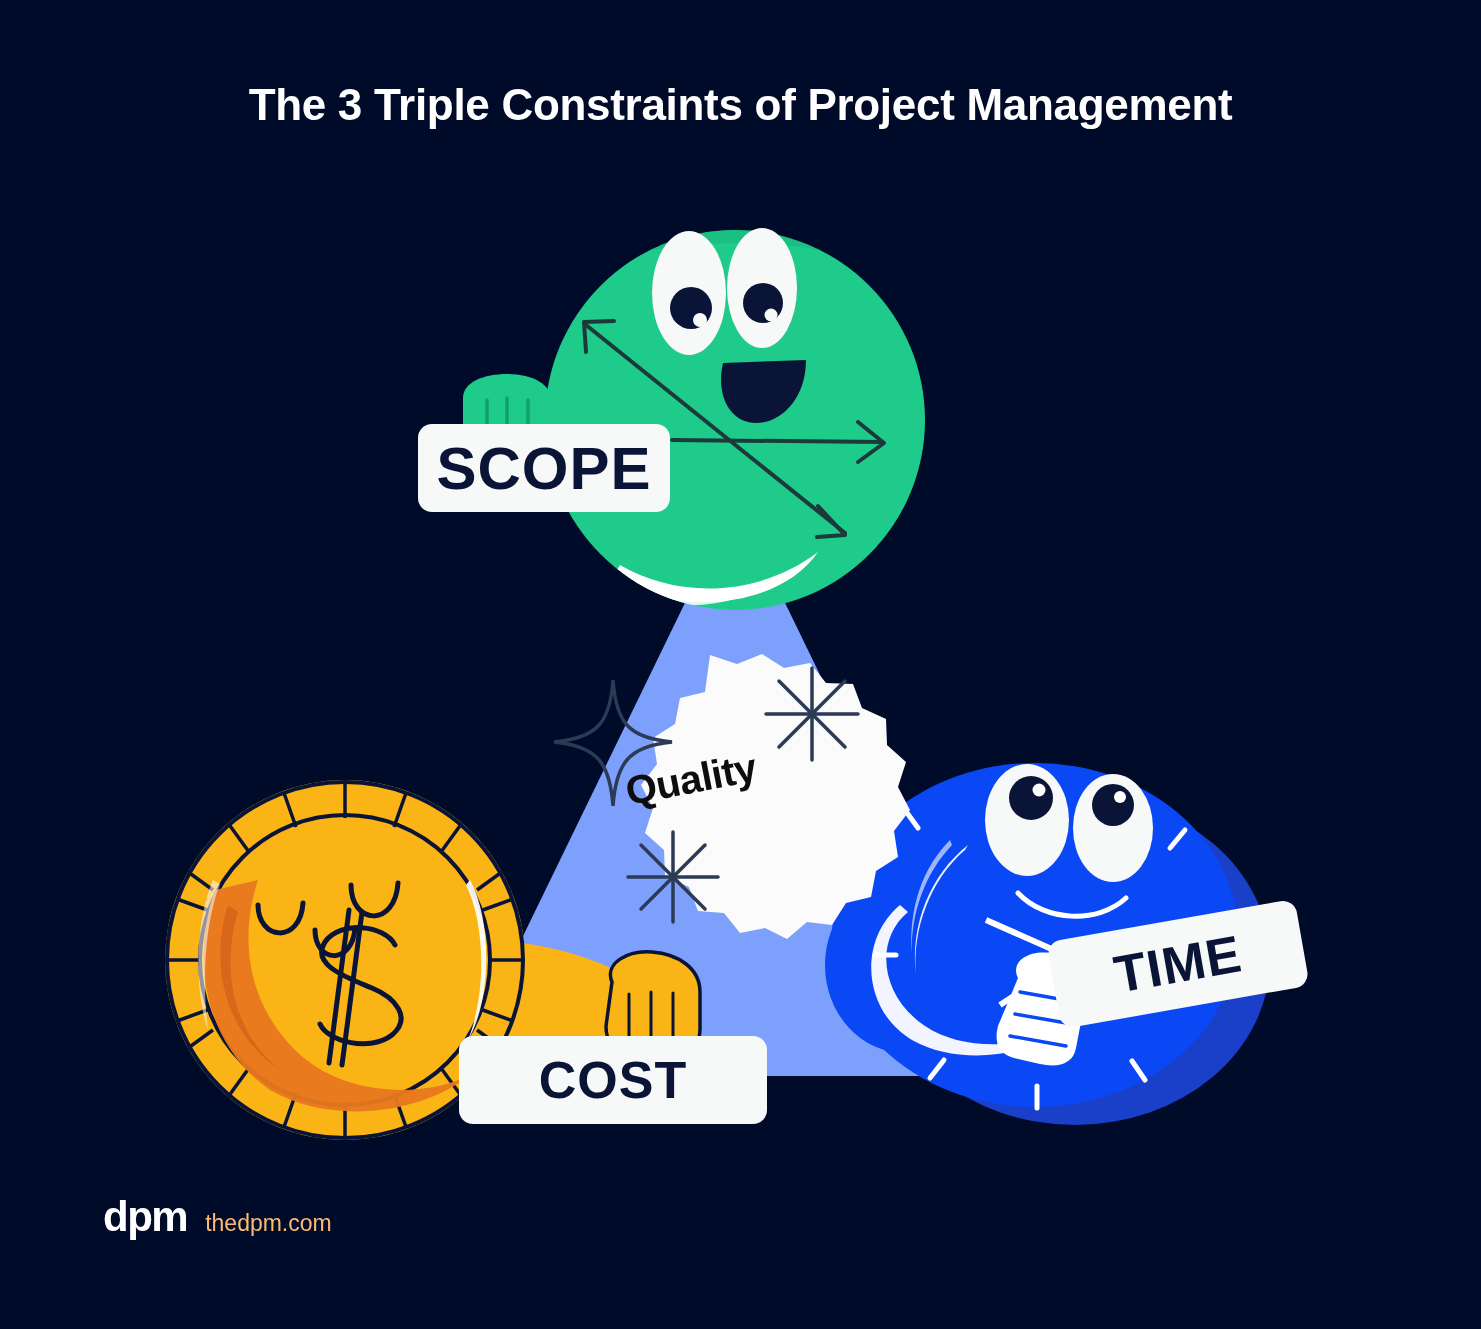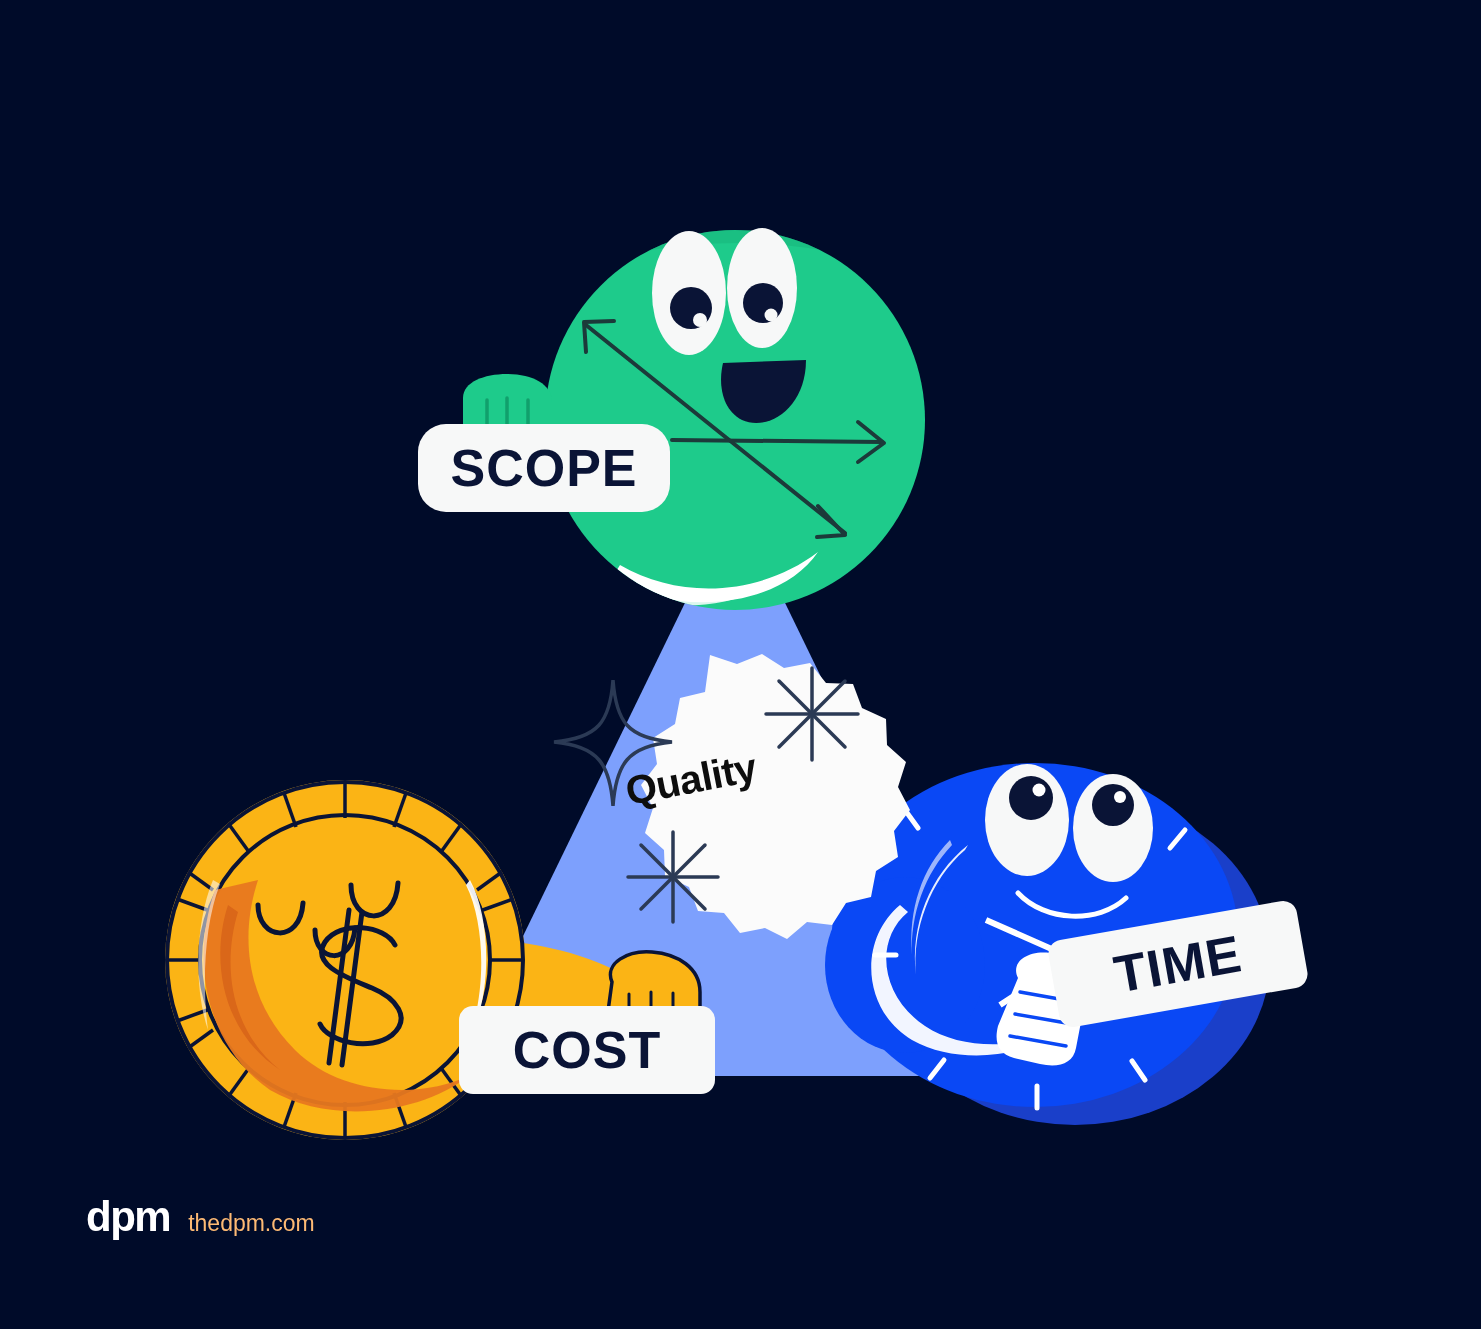--- a/index.html
+++ b/index.html
@@ -38,20 +38,21 @@
     display: flex;
     align-items: baseline;
     gap: 18px;
   }
   #logo-mark {
     color: #ffffff;
     font-size: 42px;
     font-weight: bold;
     letter-spacing: -1.5px;
     line-height: 1;
+    margin-left: 17px;
   }
   #logo-url {
     color: #fdba74;
     font-size: 23px;
     font-weight: normal;
     line-height: 1;
   }
 
   
   #scene {
@@ -73,28 +74,27 @@
     display: flex;
     align-items: center;
     justify-content: center;
     box-sizing: border-box;
   }
   #tag-scope {
     left: 418px;
     top: 424px;
     width: 252px;
     height: 88px;
-    font-size: 52px;
+    font-size: 60px;
     letter-spacing: 1px;
-    border-radius: 28px;
   }
   #tag-cost {
     left: 459px;
-    top: 1006px;
-    width: 256px;
+    top: 1036px;
+    width: 308px;
     height: 88px;
     font-size: 52px;
     letter-spacing: 1px;
   }
   #tag-time {
     left: 1052px;
     top: 920px;
     width: 252px;
     height: 88px;
     font-size: 52px;
@@ -113,20 +113,21 @@
     color: #0d0d0d;
     transform: rotate(-11deg);
     letter-spacing: -0.5px;
   }
 </style>
 </head>
 <body style="background: rgb(0, 11, 41);">
 
 <div id="stage" style="--bg: #000b29;">
 
+  <div id="title">The 3 Triple Constraints of Project Management</div>
 
   <svg id="scene" viewBox="0 0 1481 1329">
 
     <defs>
       <clipPath id="clip-green">
         <circle cx="735" cy="420" r="190"></circle>
       </clipPath>
       <clipPath id="clip-blue">
         <ellipse cx="1040" cy="940" rx="215" ry="180"></ellipse>
       </clipPath>

